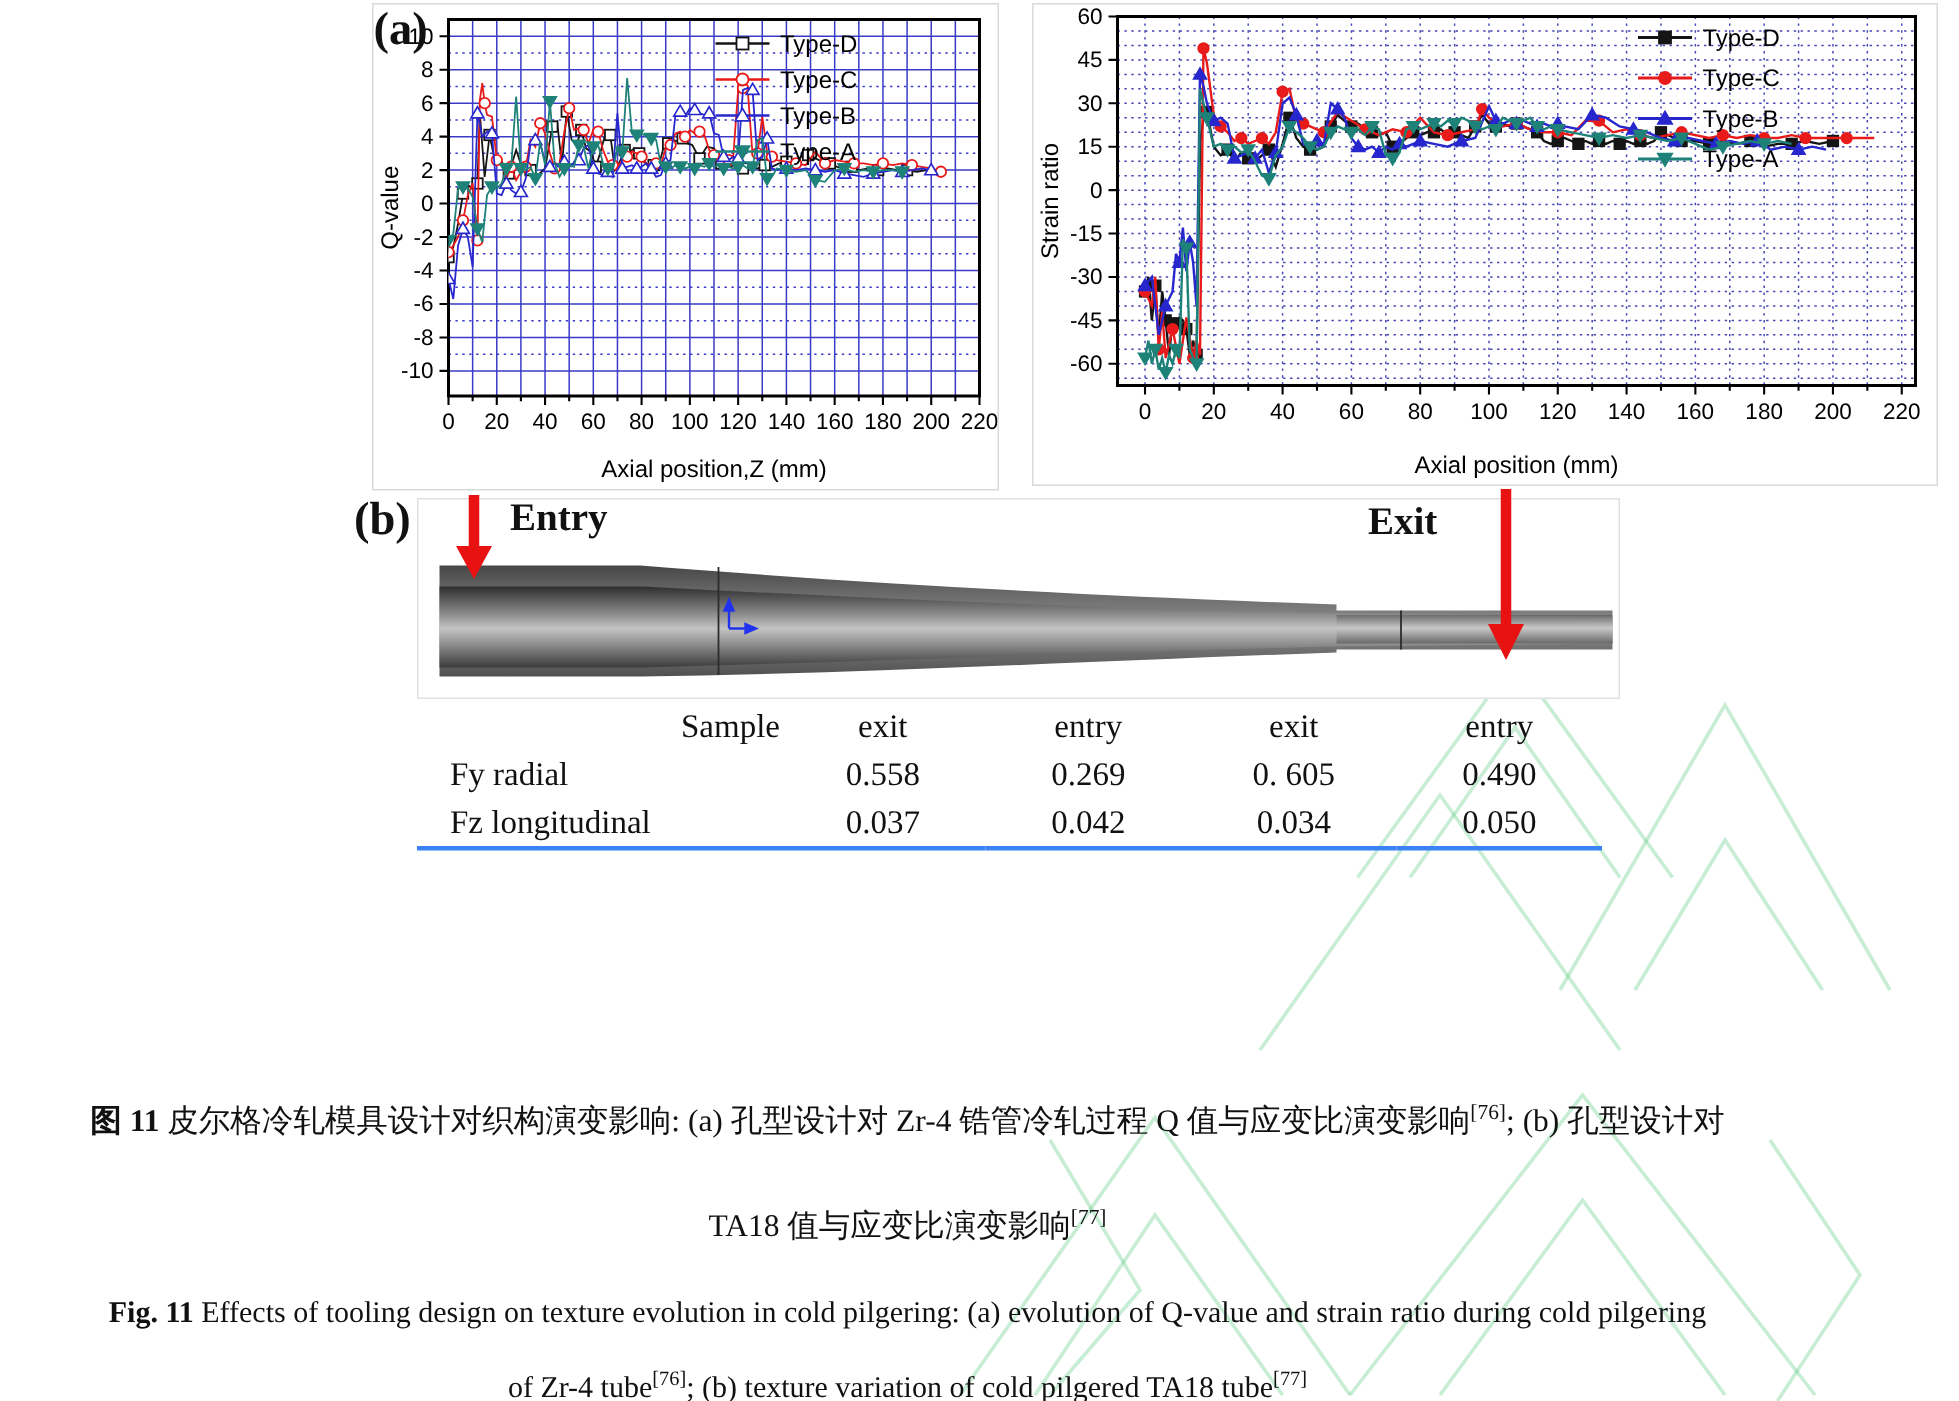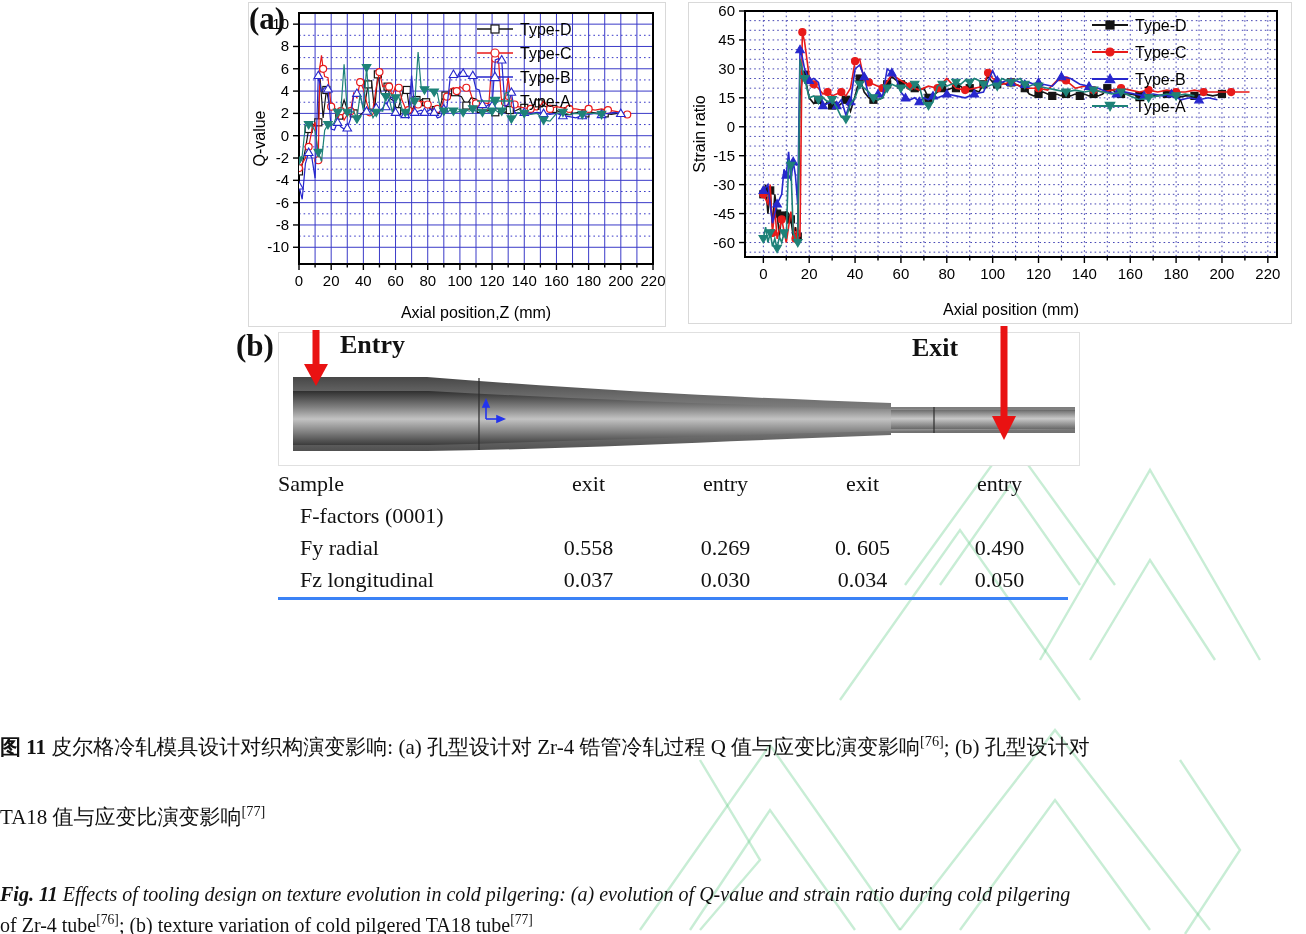--- a/index.html
+++ b/index.html
@@ -20,25 +20,25 @@
   .red-arrow{position:absolute;z-index:5;}
   #entryArrow{left:302px;top:330px;}
   #exitArrow{left:990px;top:326px;}
   table.ftable{position:absolute;left:278px;top:468px;width:790px;border-collapse:collapse;
       font-size:22px;z-index:3;font-family:"Liberation Serif",serif;}
   table.ftable th, table.ftable td{font-weight:normal;padding:2px 0;line-height:1.28;text-align:center;}
   table.ftable tr.group-row{border-top:3px solid #000;border-bottom:3px solid #000;}
   table.ftable tr.group-row th{font-size:23px;padding:4px 0;}
   table.ftable tr.last-row{border-bottom:3px solid #3b82f6;}
   table.ftable td.rowlabel{text-align:left;padding-left:22px;}
-  table.ftable th.samplehdr{text-align:left;}
-  .cap{position:absolute;left:0;width:1210px;z-index:3;}
+  table.ftable th.samplehdr{text-align:right;}
+  .cap{position:absolute;left:0;width:1210px;text-align:center;z-index:3;}
   #zh1{top:712px;font-size:21px;}
   #zh2{top:782px;font-size:21px;}
-  #en1{top:863px;font-size:20px;font-style:italic;}
+  #en1{top:844px;font-size:20px;}
   #en2{top:894px;font-size:20px;}
   .cap b{font-weight:bold;}
   sup{font-size:0.68em;vertical-align:super;line-height:0;}
 </style>
 </head>
 <body>
 
 <div class="page">
 
   <svg class="watermark" width="1306" height="934" viewBox="0 0 1306 934">
@@ -636,37 +636,30 @@
         <tr>
           <th class="samplehdr">Sample</th>
           <th>exit</th>
           <th>entry</th>
           <th>exit</th>
           <th>entry</th>
         </tr>
       </thead>
       <tbody id="ftbody">
           <tr>
-            <td class="rowlabel">F-factors (0001)</td>
-            <td></td>
-            <td></td>
-            <td></td>
-            <td></td>
-          </tr>
-          <tr>
             <td class="rowlabel">Fy radial</td>
             <td>0.558</td>
             <td>0.269</td>
             <td>0. 605</td>
             <td>0.490</td>
           </tr>
           <tr class="last-row">
             <td class="rowlabel">Fz longitudinal</td>
             <td>0.037</td>
-            <td>0.030</td>
+            <td>0.042</td>
             <td>0.034</td>
             <td>0.050</td>
           </tr>
         </tbody>
     </table>
 
     <p class="cap" id="zh1"><b>图 11</b><span>  皮尔格冷轧模具设计对织构演变影响: (a) 孔型设计对 Zr-4 锆管冷轧过程 Q 值与应变比演变影响</span><sup>[76]</sup><span>; (b) 孔型设计对</span></p>
     <p class="cap" id="zh2"><span>TA18 值与应变比演变影响</span><sup>[77]</sup></p>
     <p class="cap" id="en1"><b>Fig. 11</b><span> Effects of tooling design on texture evolution in cold pilgering: (a) evolution of Q-value and strain ratio during cold pilgering</span></p>
     <p class="cap" id="en2"><span>of Zr-4 tube</span><sup>[76]</sup><span>; (b) texture variation of cold pilgered TA18 tube</span><sup>[77]</sup></p>

